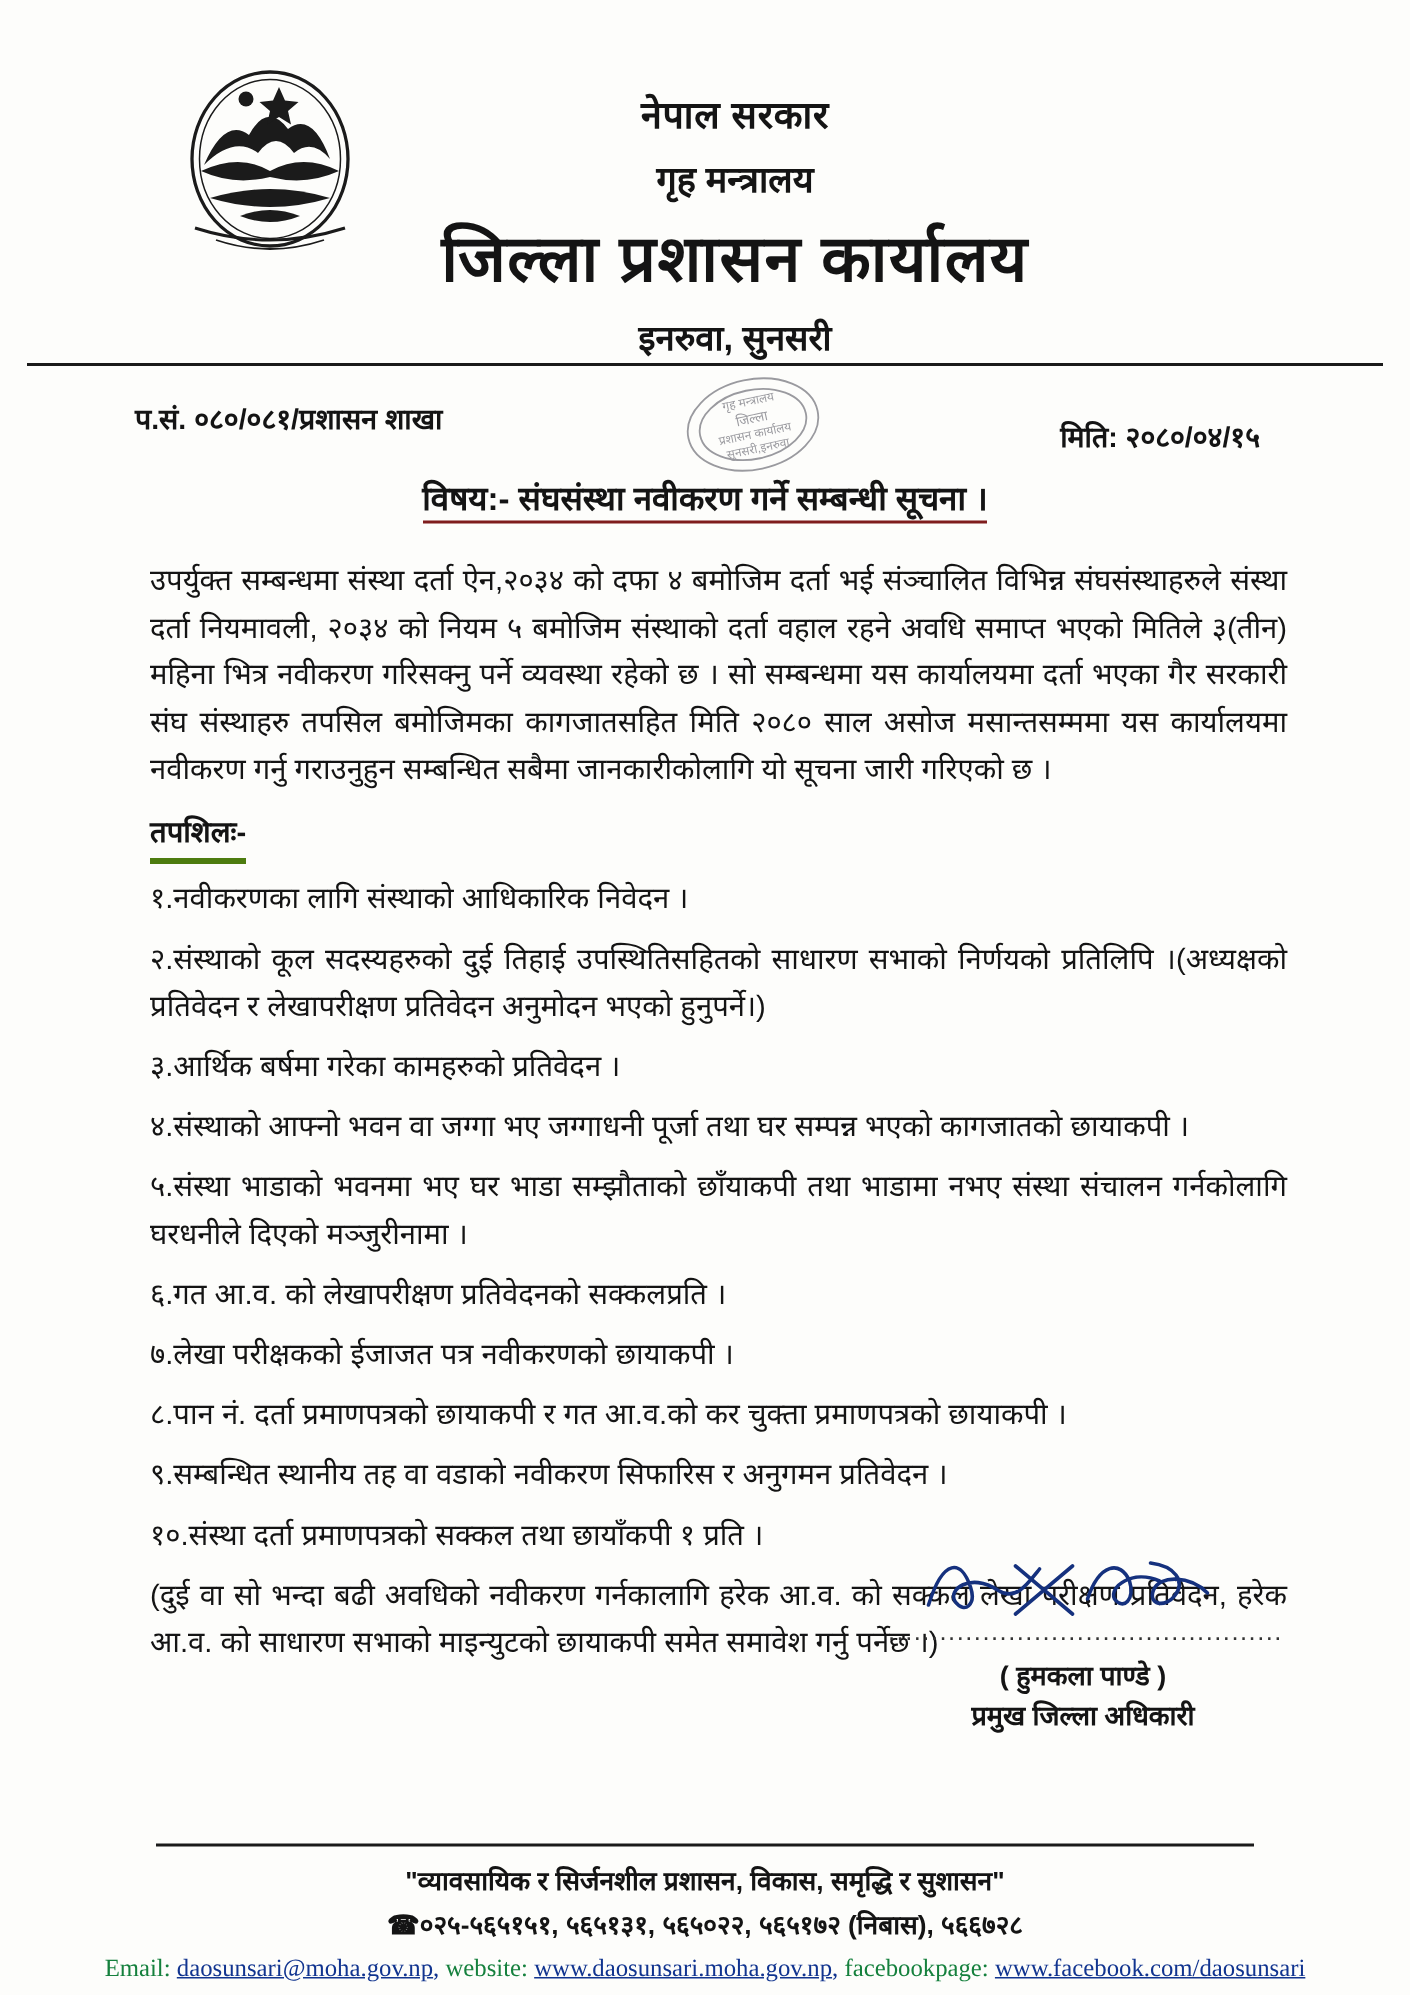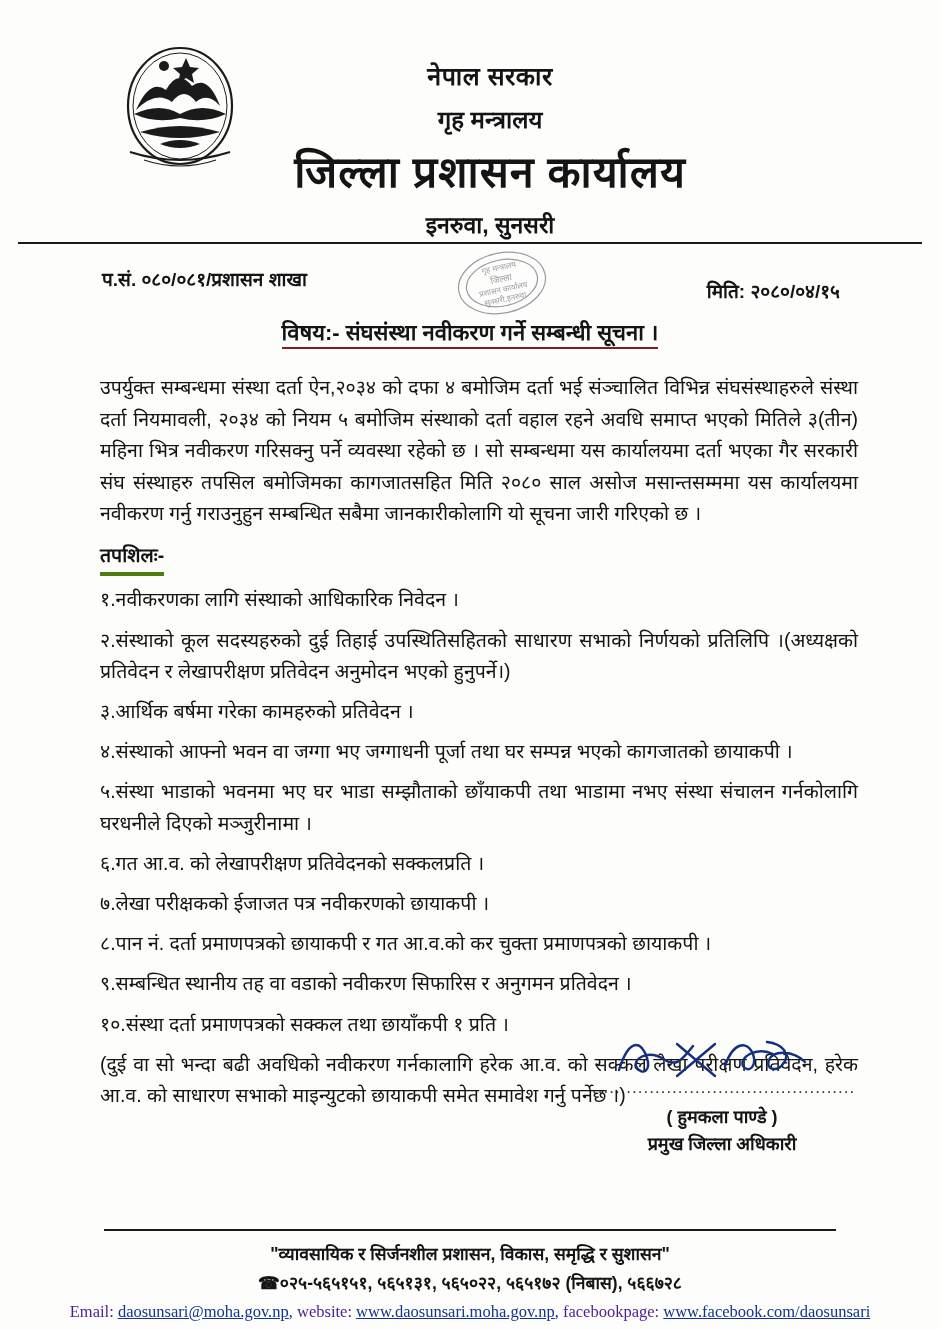--- a/index.html
+++ b/index.html
@@ -77,21 +77,21 @@
 
   
   .ref-row {
     position: relative;
     height: 58px;
     margin: 0 18px;
     font-family: "Liberation Sans", sans-serif;
   }
   .ref-left {
     position: absolute;
-    left: 84px;
+    left: 72px;
     top: 22px;
     font-size: 19px;
     font-weight: 600;
   }
   .ref-right {
     position: absolute;
     right: 82px;
     top: 34px;
     font-size: 19px;
     font-weight: 600;
@@ -206,21 +206,21 @@
   }
   .contact {
     font-size: 16.5px;
     color: #11348f;
     font-family: "Liberation Serif", serif;
   }
   .contact a, .contact .link {
     color: #11348f;
     text-decoration: underline;
   }
-  .contact .lbl { color: #4c1d95; }
+  .contact .lbl { color: #15803d; }
 </style>
 </head>
 <body>
 
 <div class="page">
 
   <div class="header">
 
     <div class="emblem">
       <svg viewBox="0 0 120 135" width="120" height="135" aria-hidden="true">

